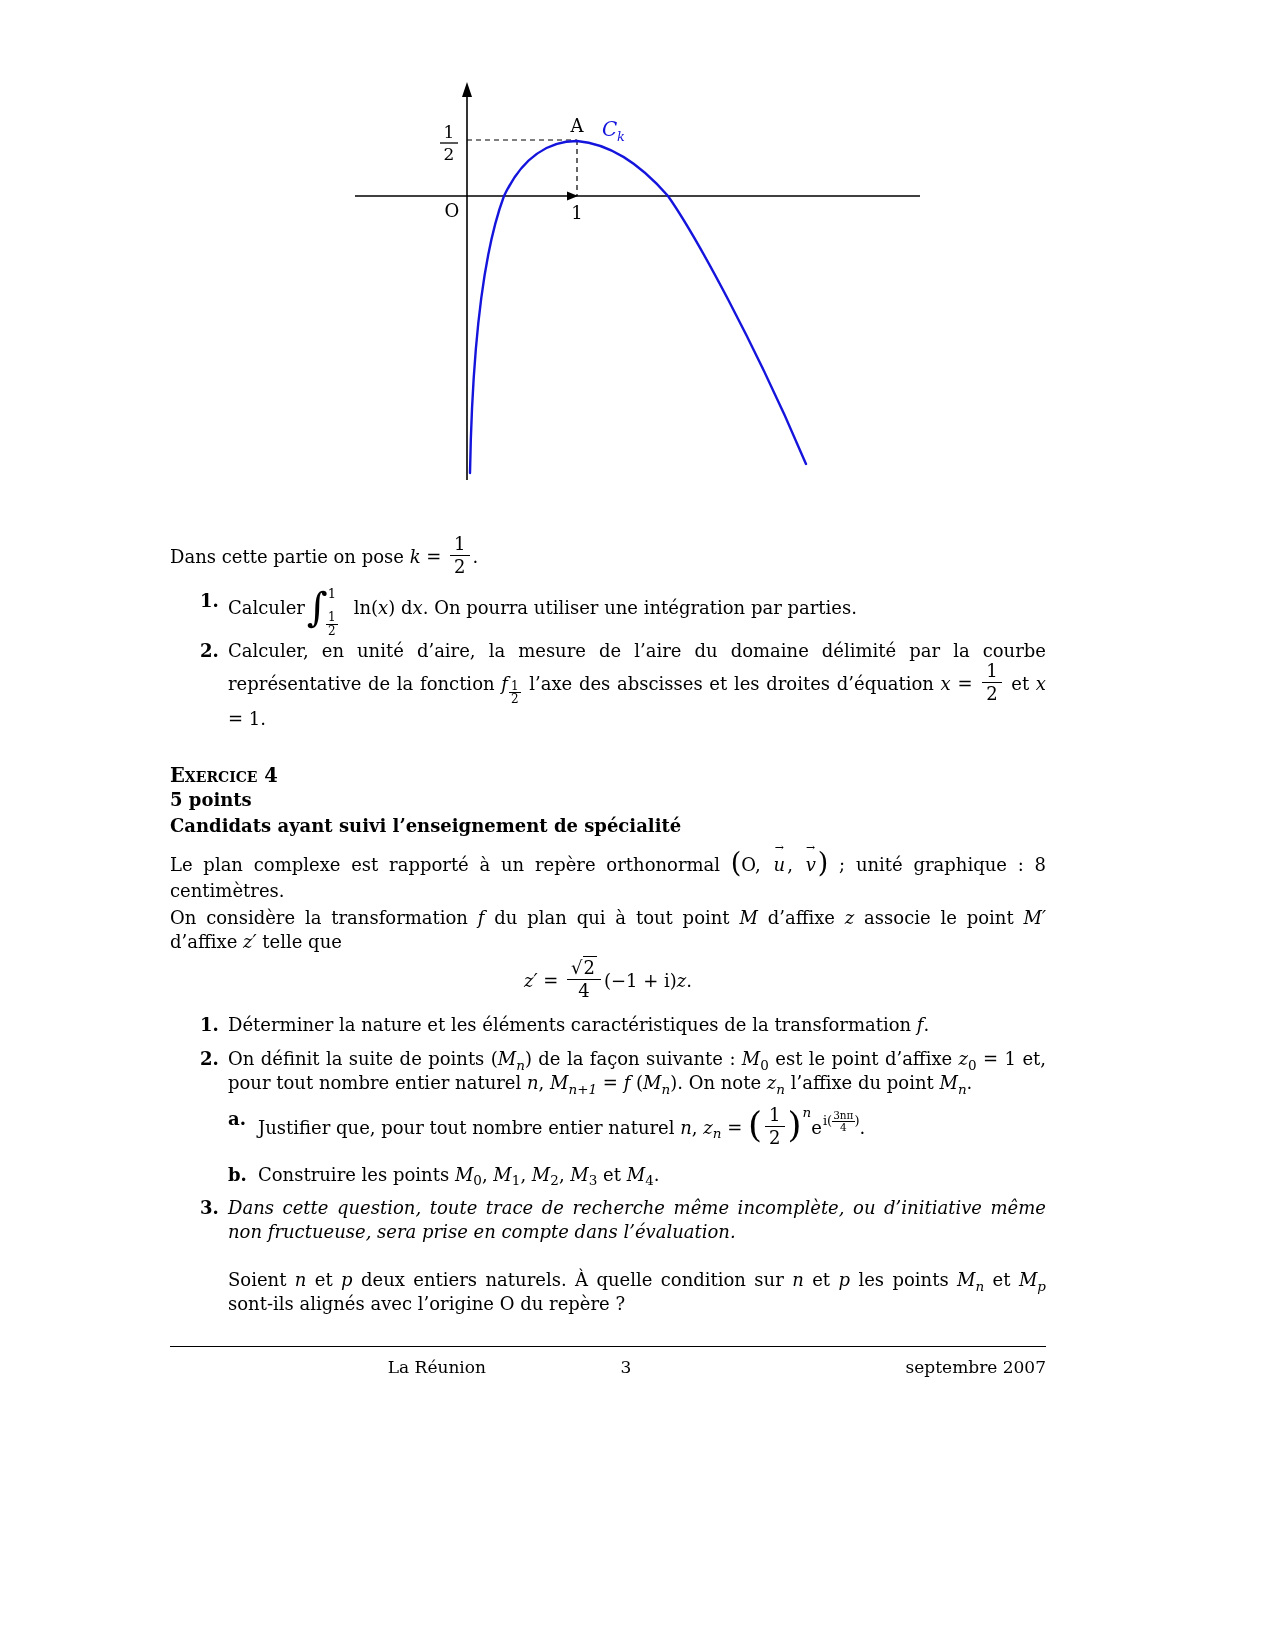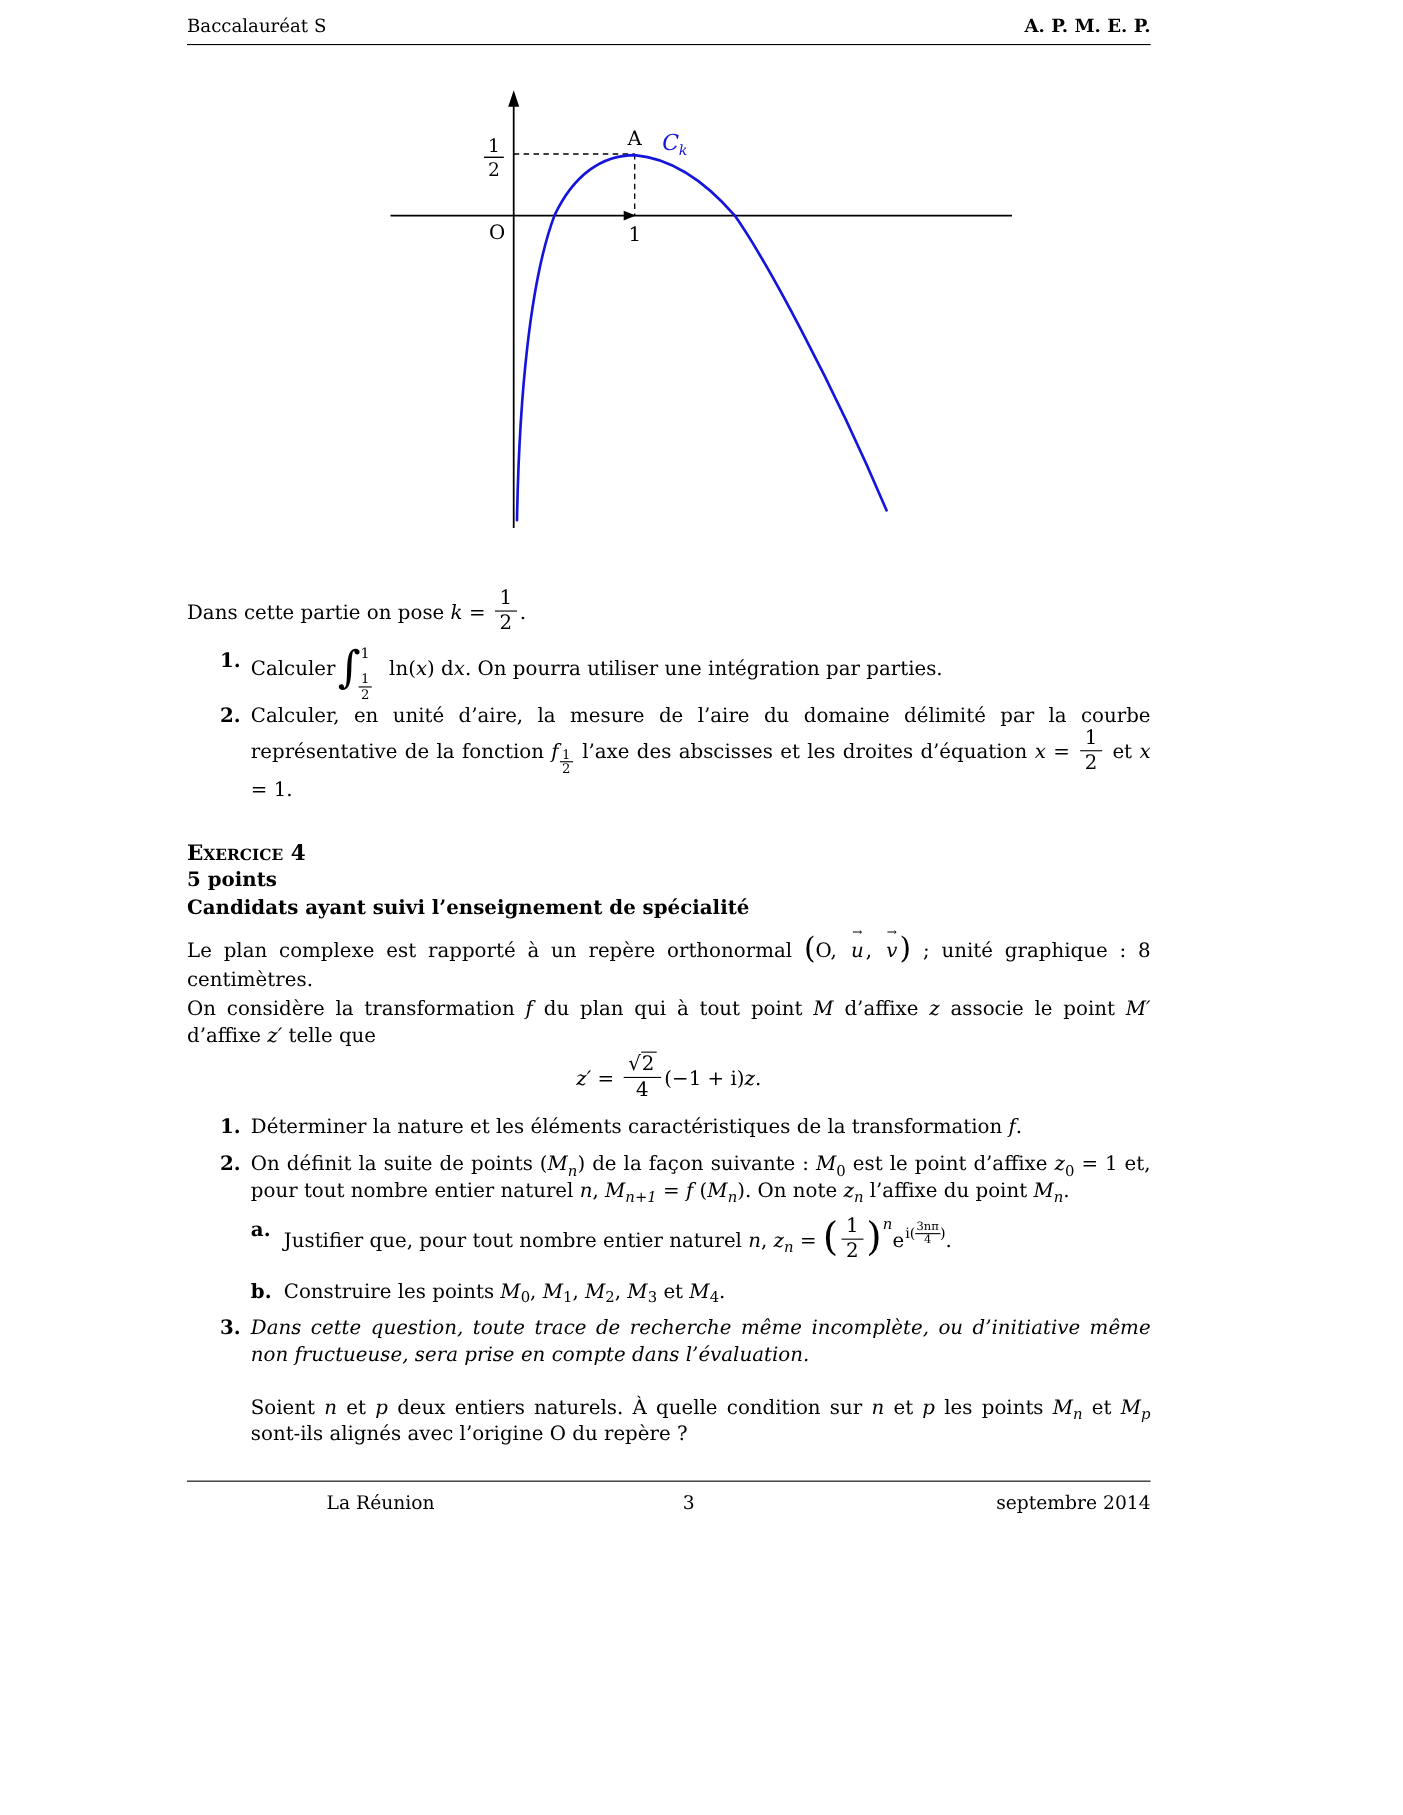--- a/index.html
+++ b/index.html
@@ -61,33 +61,29 @@
 
   .mp{font-size:27px;line-height:1;vertical-align:middle;position:relative;top:-3px;font-weight:400;}
   .bp{font-size:36px;line-height:1;vertical-align:middle;position:relative;top:-4px;font-weight:400;}
   .bpow{position:relative;top:-17px;font-size:13.5px;font-style:italic;margin-left:1px;}
   .esup{position:relative;top:-9px;font-size:13px;margin-left:1px;}
 
   .sqrt .vinc{border-top:1.4px solid #000;padding:0 2px 0 1px;}
 
   .footer{position:absolute;left:170px;top:1346px;width:876px;border-top:1.5px solid #000;
           padding-top:9px;display:flex;font-size:17px;}
-  .footer .f-left{flex:1;text-align:center;margin-left:36px;}
+  .footer .f-left{flex:1;text-align:right;margin-left:36px;}
   .footer .f-center{flex:1;text-align:center;}
   .footer .f-right{flex:1;text-align:right;}
 </style>
 </head>
 <body>
 
 <div class="page">
 
-  <div class="header">
-    <span>Baccalauréat S</span>
-    <span class="bold">A. P. M. E. P.</span>
-  </div>
 
   <div class="figure">
     <svg width="600" height="420" viewBox="0 0 600 420">
       <line x1="15" y1="126" x2="580" y2="126" stroke="#000" stroke-width="1.6"></line>
       <line x1="127" y1="410" x2="127" y2="16" stroke="#000" stroke-width="1.6"></line>
       <polygon points="122,27 127,12 132,27" fill="#000"></polygon>
       <polygon points="227,121.6 238,126 227,130.4" fill="#000"></polygon>
       <line x1="127" y1="70" x2="237" y2="70" stroke="#000" stroke-width="1.2" stroke-dasharray="5,4"></line>
       <line x1="237" y1="70" x2="237" y2="126" stroke="#000" stroke-width="1.2" stroke-dasharray="5,4"></line>
       <path d="M130,403 C132,290 142,185 164,126 C182,88 208,71 237,71 C272,74 302,96 328,126 C356,166 416,276 466,394" fill="none" stroke="#1414dd" stroke-width="2.4" stroke-linecap="round"></path>
@@ -133,16 +129,16 @@
 
     <div class="item"><span class="item-num">3.</span><span class="it">Dans cette question, toute trace de recherche même incomplète, ou d’initiative même non fructueuse, sera prise en compte dans l’évaluation.</span></div>
 
     <div class="para-follow"><span>Soient </span><span class="it">n</span><span> et </span><span class="it">p</span><span> deux entiers naturels. À quelle condition sur </span><span class="it">n</span><span> et </span><span class="it">p</span><span> les points </span><span class="it">M</span><span class="msub msubi">n</span><span> et </span><span class="it">M</span><span class="msub msubi">p</span><span> sont-ils alignés avec l’origine O du repère ?</span></div>
 
   </div>
 
   <div class="footer">
     <span class="f-left">La Réunion</span>
     <span class="f-center">3</span>
-    <span class="f-right">septembre 2014</span>
+    <span class="f-right">septembre 2007</span>
   </div>
 
 </div>
 
 </body></html>

